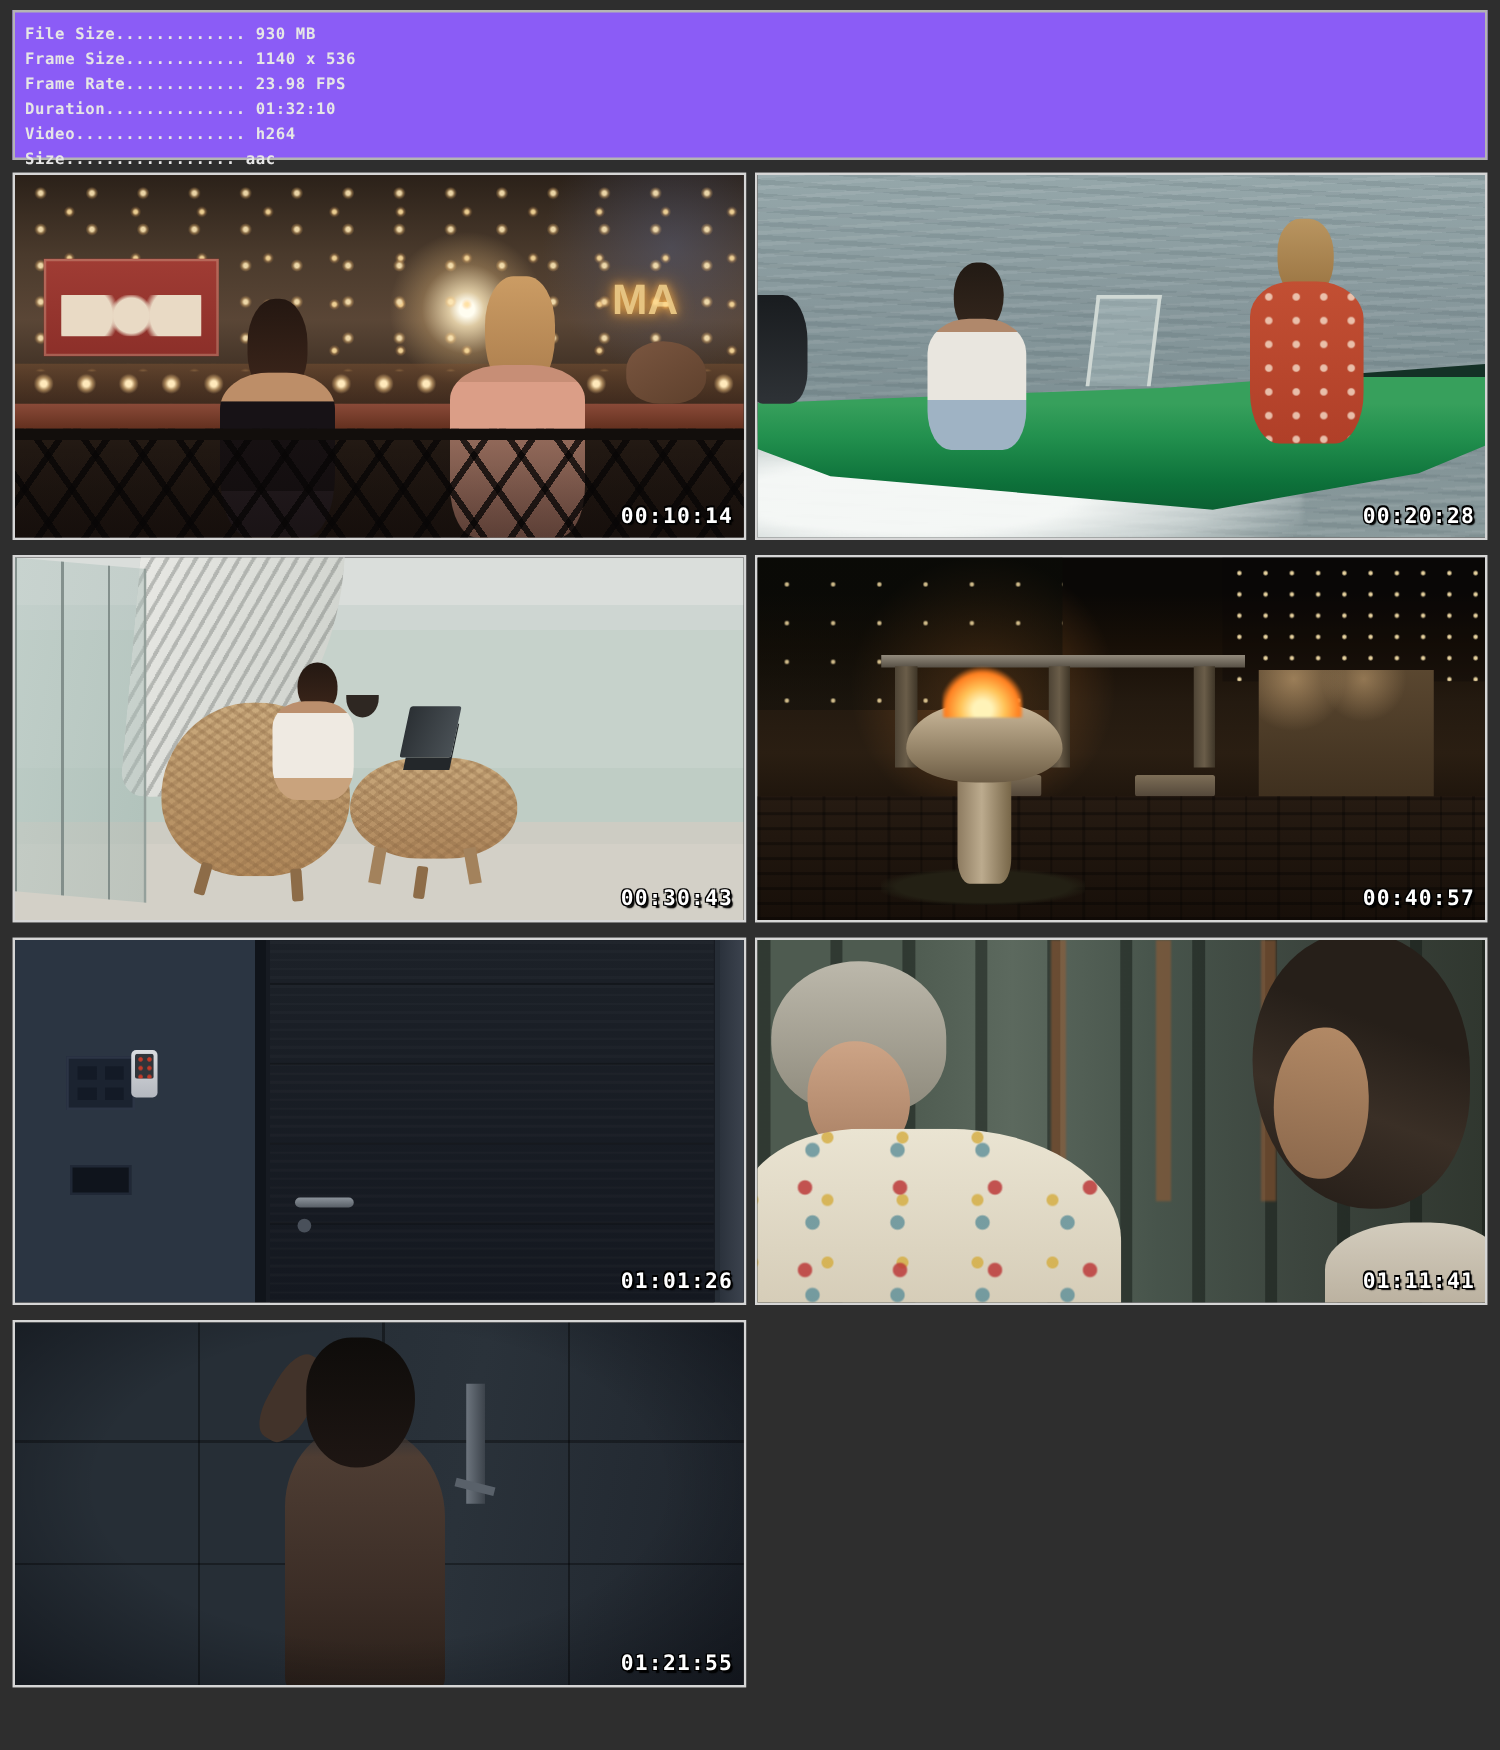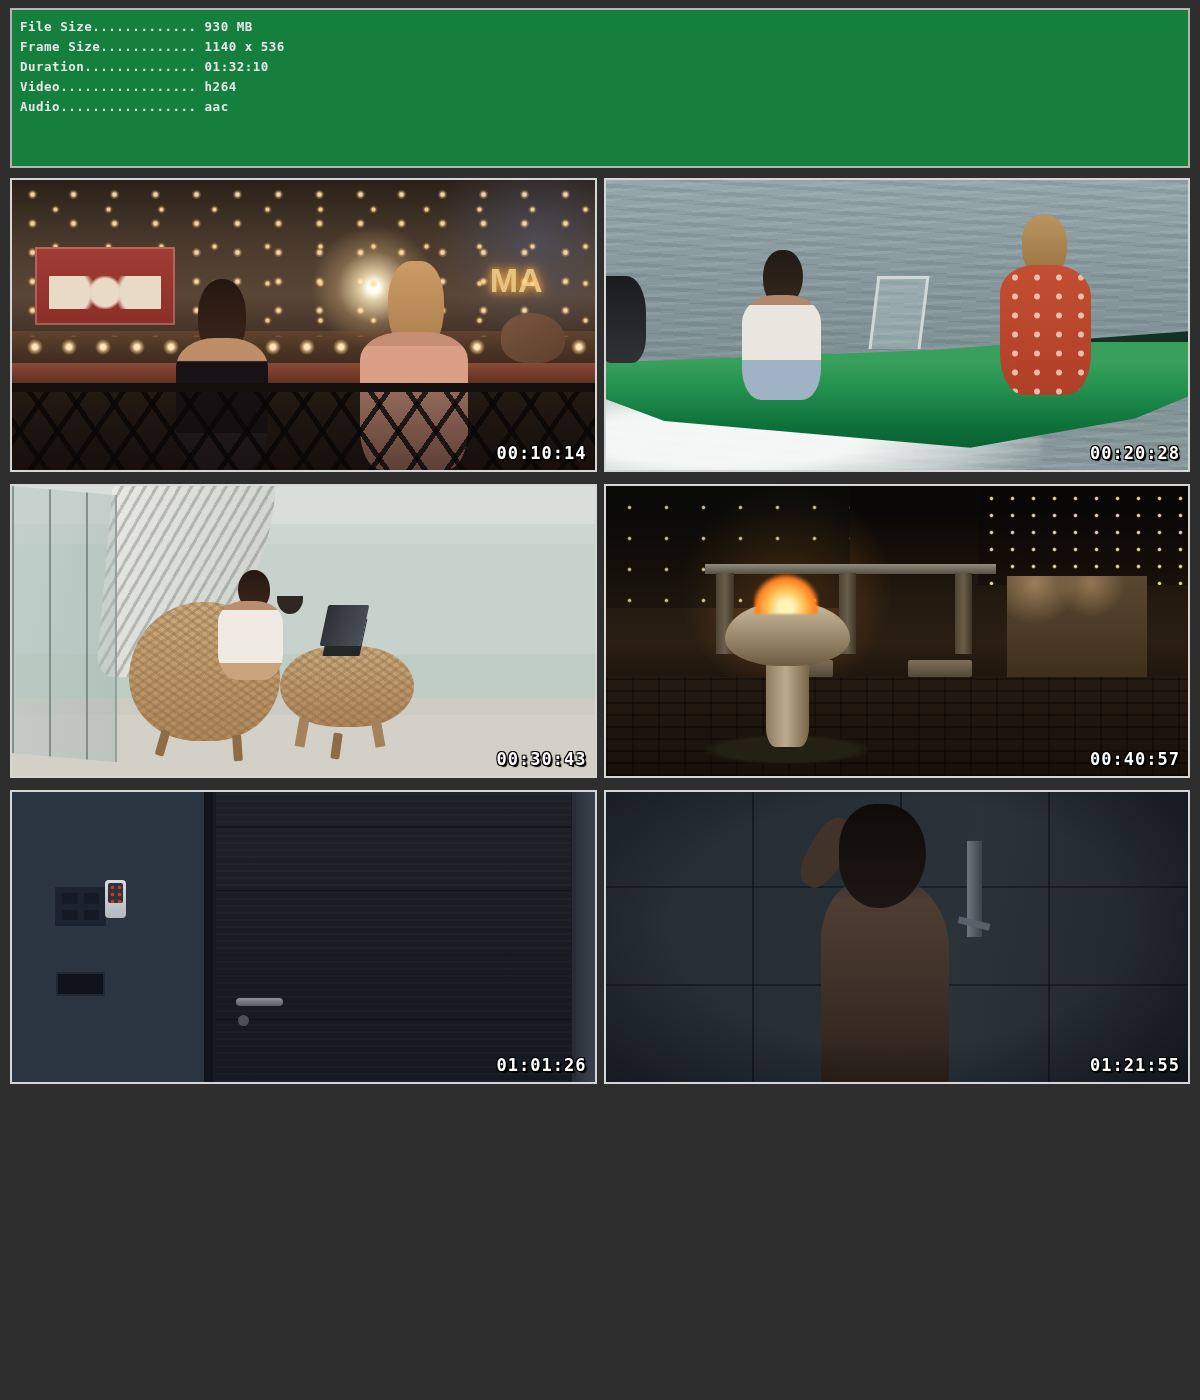--- a/index.html
+++ b/index.html
@@ -7,23 +7,23 @@
   body {
     width:1200px; height:1400px;
     background:#2e2e2e;
     overflow:hidden;
     font-family:"DejaVu Sans Mono","Liberation Mono",monospace;
   }
   
   .info-box {
     margin:8px 10px 10px 10px;
     border:2px solid #b4b4b4;
-    background:#15803d;
+    background:#8b5cf6;
     padding:7px 10px 3px 8px;
-    height:160px;
+    height:120px;
   }
   .info-line {
     font:bold 12.5px/20px "DejaVu Sans Mono","Liberation Mono",monospace;
     color:#e6e6e6;
     white-space:pre;
     letter-spacing:.5px;
   }
   .watermark {
     font:29px/32px "Liberation Sans","DejaVu Sans",sans-serif;
     color:#ececec;
@@ -324,23 +324,24 @@
     background:#42332a; border-radius:40%; transform:rotate(30deg); }
 </style>
 </head>
 <body>
 
 <div>
 
   <div class="info-box">
     <div class="info-line">File Size............. 930 MB</div>
     <div class="info-line">Frame Size............ 1140 x 536</div>
+    <div class="info-line">Frame Rate............ 23.98 FPS</div>
     <div class="info-line">Duration.............. 01:32:10</div>
     <div class="info-line">Video................. h264</div>
-    <div class="info-line">Audio................. aac</div>
+    <div class="info-line">Size................. aac</div>
   </div>
 
   <div class="grid">
 
     <figure class="shot" style="margin:0">
       <div class="art s1">
         <div class="lights"></div>
         <div class="banner"></div>
         <div class="stalls"></div>
         <div class="counter"></div>
@@ -410,20 +411,32 @@
         <div class="handle"></div>
         <div class="keyhole"></div>
         <div class="panel1"></div>
         <div class="keypad"></div>
         <div class="panel2"></div>
         <div class="curtain"></div>
       </div>
       <span class="timestamp">01:01:26</span>
     </figure>
 
+    <figure class="shot" style="margin:0">
+      <div class="art s7">
+        <div class="frames"></div>
+        <div class="hair1"></div>
+        <div class="face1"></div>
+        <div class="shirt"></div>
+        <div class="head2"></div>
+        <div class="face2"></div>
+        <div class="shoulder2"></div>
+      </div>
+      <span class="timestamp">01:11:41</span>
+    </figure>
 
     <figure class="shot" style="margin:0">
       <div class="art s8">
         <div class="bar"></div>
         <div class="bracket"></div>
         <div class="back"></div>
         <div class="arm"></div>
         <div class="hairwet"></div>
       </div>
       <span class="timestamp">01:21:55</span>

